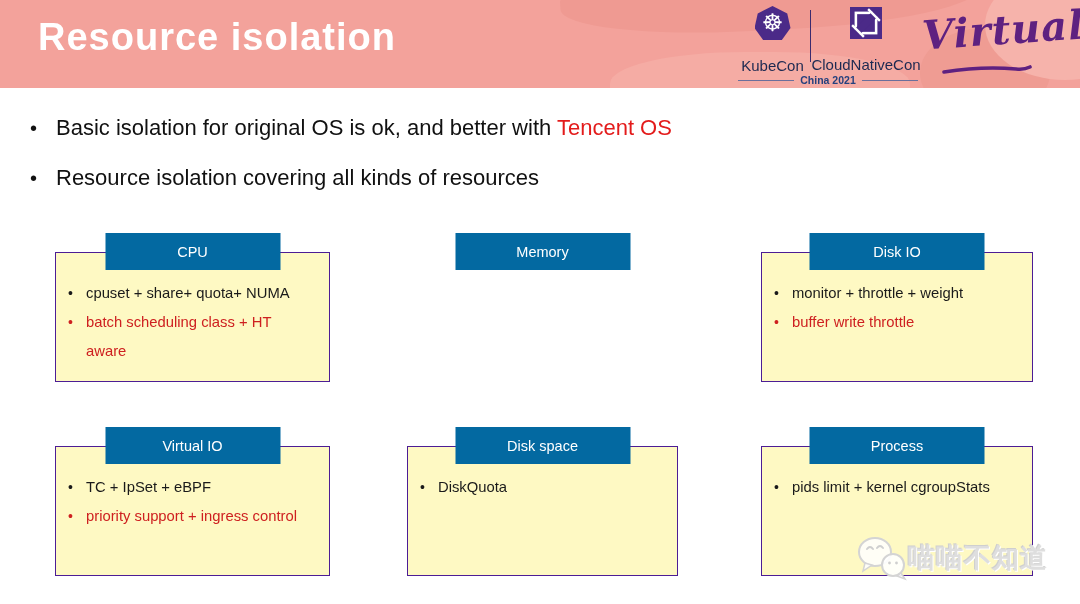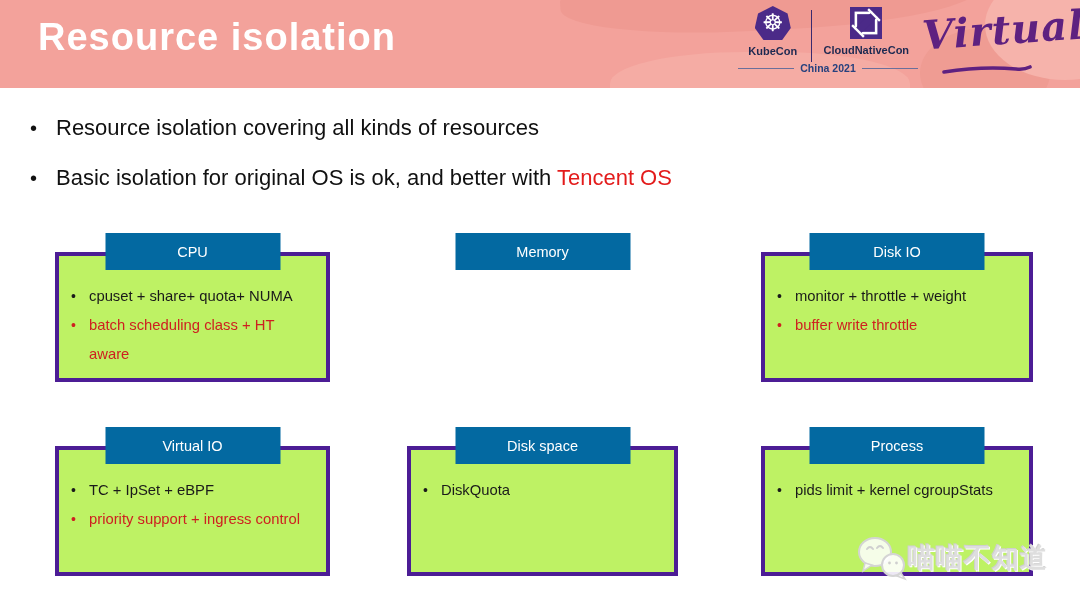--- a/index.html
+++ b/index.html
@@ -31,21 +31,21 @@
   .logo-col.kube { width:70px; }
   .logo-col.cnc { width:104px; }
   .logo-divider { width:1px; height:52px; background:#3A2A6E; margin:4px 3px 0 3px; }
   .kube-icon {
     width:36px; height:34px; background:#4B2A88; color:#fff;
     clip-path:polygon(50% 0%, 91% 22%, 100% 65%, 76% 100%, 24% 100%, 0% 65%, 9% 22%);
     display:flex; align-items:center; justify-content:center;
     font-family:"DejaVu Sans", sans-serif; font-size:24px; line-height:1;
   }
   .cnc-icon { width:32px; height:32px; margin-top:1px; }
-  .logo-label { margin-top:5px; font-size:11px; font-weight:bold; color:#1D2951; }
+  .logo-label { margin-top:17px; font-size:15px; font-weight:normal; color:#1D2951; }
   .event-row { display:flex; align-items:center; }
   .event-line { flex:1; height:1px; background:#6B6F9B; }
   .event-label { font-size:10.5px; font-weight:bold; color:#26417E; margin:0 6px; white-space:nowrap; }
 
   
   .virtual-wrap { position:absolute; left:922px; top:6px; width:136px; height:72px; }
   .virtual-text {
     font-family:"DejaVu Serif", serif; font-style:italic; font-weight:bold;
     font-size:40px; color:#5E2180; transform:rotate(-4deg); display:inline-block;
     letter-spacing:1px;
@@ -58,21 +58,21 @@
     position:relative; padding-left:28px; font-size:22px; line-height:28px;
     color:#111111; margin-bottom:22px; white-space:nowrap;
   }
   .intro li::before { content:"\2022"; position:absolute; left:2px; font-size:20px; color:#111; }
   .hl-red { color:#E31B1B; }
 
   
   .box { position:absolute; height:150px; }
   .panel {
     position:absolute; left:0; top:19px; right:0; height:130px;
-    border:4px solid #4c1d95; background:#bef264; padding:26px 12px 0 0;
+    border:1px solid #4c1d95; background:#fef9c3; padding:26px 12px 0 0;
   }
   .tab {
     position:absolute; top:0; left:50%; transform:translateX(-50%);
     width:175px; height:37px; background:#0369a1;
     color:#ffffff; font-size:14.5px; display:flex; align-items:center; justify-content:center;
     z-index:2;
   }
   .items { list-style:none; }
   .items li {
     position:relative; padding-left:30px; font-size:14.8px; line-height:29px;
@@ -134,24 +134,24 @@
     <div class="virtual-wrap">
       <span class="virtual-text">Virtual</span>
       <svg class="virtual-underline" width="90" height="12" viewBox="0 0 90 12">
         <path d="M2 8 Q 40 2 74 5 Q 82 6 88 3" fill="none" stroke="#5E2180" stroke-width="3.6" stroke-linecap="round"></path>
       </svg>
     </div>
   </div>
 
   <ul class="intro">
     <li>
-      <span>Resource isolation covering all kinds of resources</span>
+      <span>Basic isolation for original OS is ok, and better with </span><span class="hl-red">Tencent OS</span>
     </li>
     <li>
-      <span>Basic isolation for original OS is ok, and better with </span><span class="hl-red">Tencent OS</span>
+      <span>Resource isolation covering all kinds of resources</span>
     </li>
   </ul>
 
   <div class="box" style="left:55px; top:233px; width:275px;">
     <div class="panel">
       <ul class="items">
         <li class="nw" data-color="black"><span>cpuset + share+ quota+ NUMA</span></li>
         <li class="w" data-color="red"><span>batch scheduling class + HT aware</span></li>
       </ul>
     </div>

